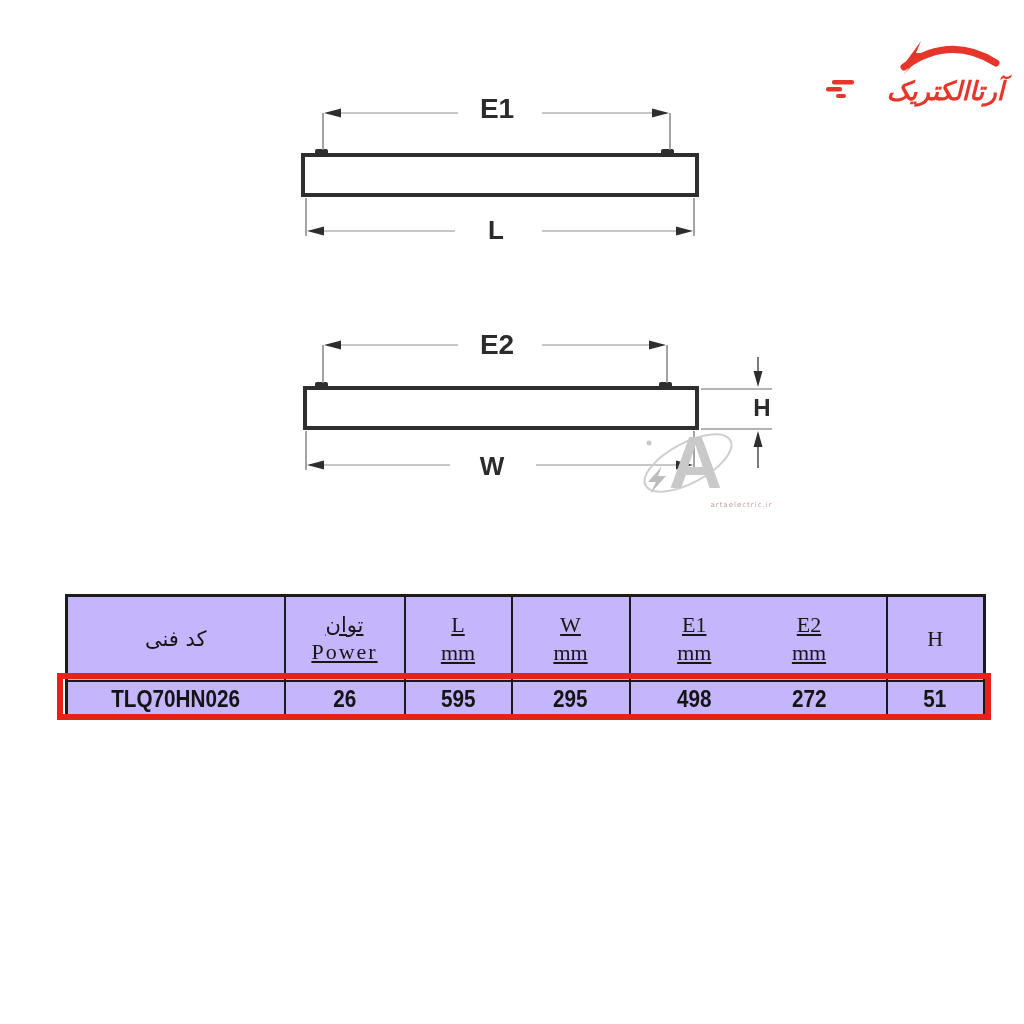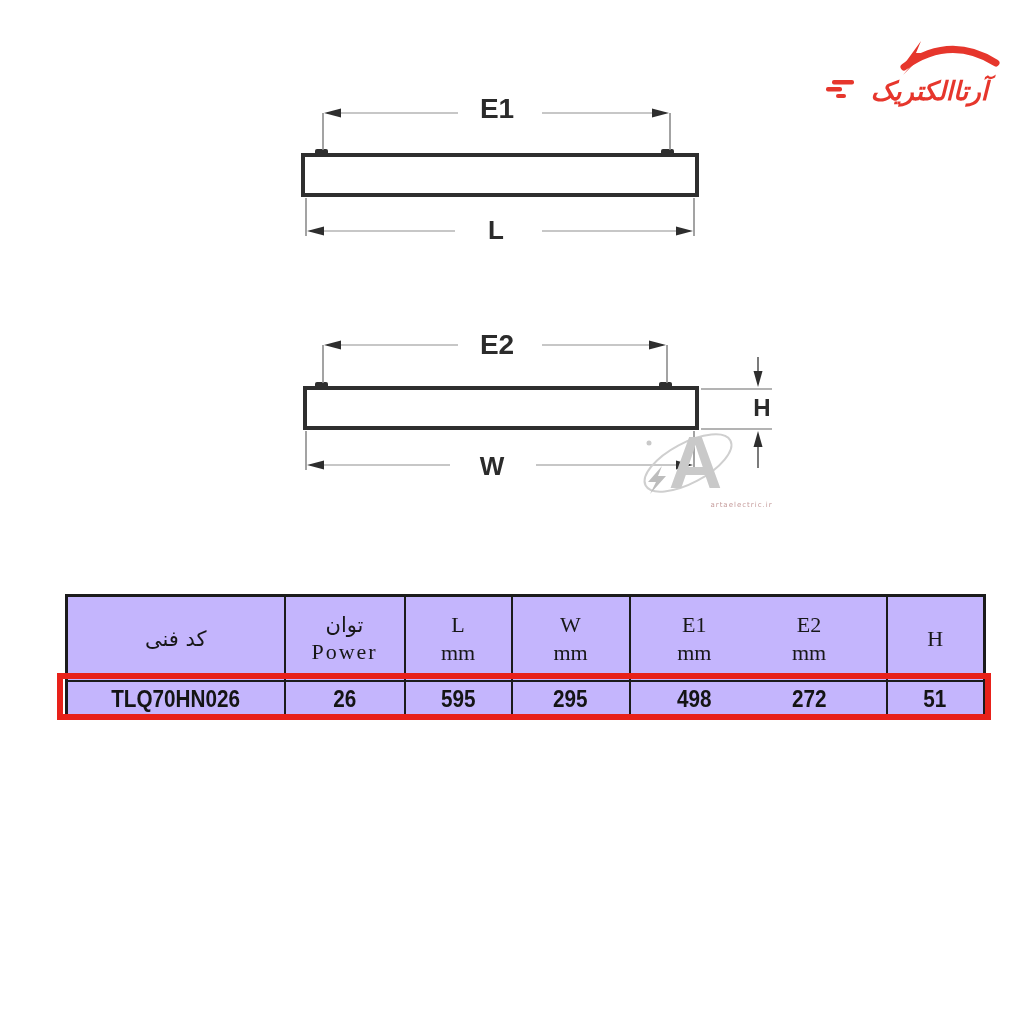--- a/index.html
+++ b/index.html
@@ -11,21 +11,21 @@
   .dim-label{position:absolute;transform:translate(-50%,-50%);font-weight:bold;
              color:#2b2b2b;background:#ffffff;padding:0 6px;line-height:1;
              font-family:"Liberation Sans",sans-serif;}
   .lbl-e{font-size:28px;}
   .lbl-lw{font-size:26px;}
   .lbl-h{font-size:24px;padding:0 2px;}
 
   
   .logo{position:absolute;left:824px;top:36px;width:180px;height:68px;}
   .logo svg{position:absolute;left:0;top:0;}
-  .logo-text{position:absolute;right:16px;bottom:0;direction:rtl;font-family:"DejaVu Sans",sans-serif;
+  .logo-text{position:absolute;right:0;bottom:0;direction:rtl;font-family:"DejaVu Sans",sans-serif;
              font-weight:bold;font-style:italic;font-size:26px;line-height:1;color:var(--brand,#e6362c);
              letter-spacing:-1px;}
 
   
   .watermark{position:absolute;left:633px;top:423px;width:125px;height:92px;}
   .watermark svg{position:absolute;left:0;top:0;}
   .wm-a{position:absolute;left:50%;top:44%;transform:translate(-50%,-50%);
         font-family:"Liberation Sans",sans-serif;font-weight:bold;font-size:74px;color:#c9c9c9;line-height:1;}
   .wm-site{position:absolute;left:50%;top:78px;transform:translate(-50%,0);
            font-size:7px;color:#c59b9b;letter-spacing:1px;white-space:nowrap;
@@ -36,21 +36,21 @@
               table-layout:fixed;background:#c4b5fd;}
   .spec-table th,.spec-table td{border:2px solid #1b1b1b;padding:0;text-align:center;
               vertical-align:middle;color:#171717;overflow:hidden;}
   .spec-table{border:3px solid #1b1b1b;}
   .spec-table tr.hdr{height:83px;}
   .spec-table tr.data{height:37px;}
   .hdr th{font-weight:normal;}
   .fa{font-family:"DejaVu Sans",sans-serif;font-size:21px;direction:rtl;}
   .serif{font-family:"Liberation Serif",serif;font-size:22px;}
   .pw{letter-spacing:2px;}
-  .hdr .stack{display:flex;flex-direction:column;align-items:center;justify-content:center;gap:2px;height:83px;}
+  .hdr .stack{display:flex;flex-direction:column;align-items:center;justify-content:center;gap:2px;height:83px;text-decoration:underline;}
   .hdr .e-wrap{display:flex;height:83px;}
   .hdr .eg1{width:50%;}
   .hdr .eg2{width:40%;}
   .val{display:inline-block;font-weight:bold;font-size:23px;transform:scaleX(0.9);
        font-family:"Liberation Sans",sans-serif;color:#141414;}
   td.c-e{position:relative;}
   td.c-e .combined{position:absolute;inset:0;display:flex;align-items:center;justify-content:center;}
   td.c-e .split{display:flex;width:100%;align-items:center;}
   td.c-e .s1{width:50%;text-align:center;}
   td.c-e .s2{width:40%;text-align:center;}

